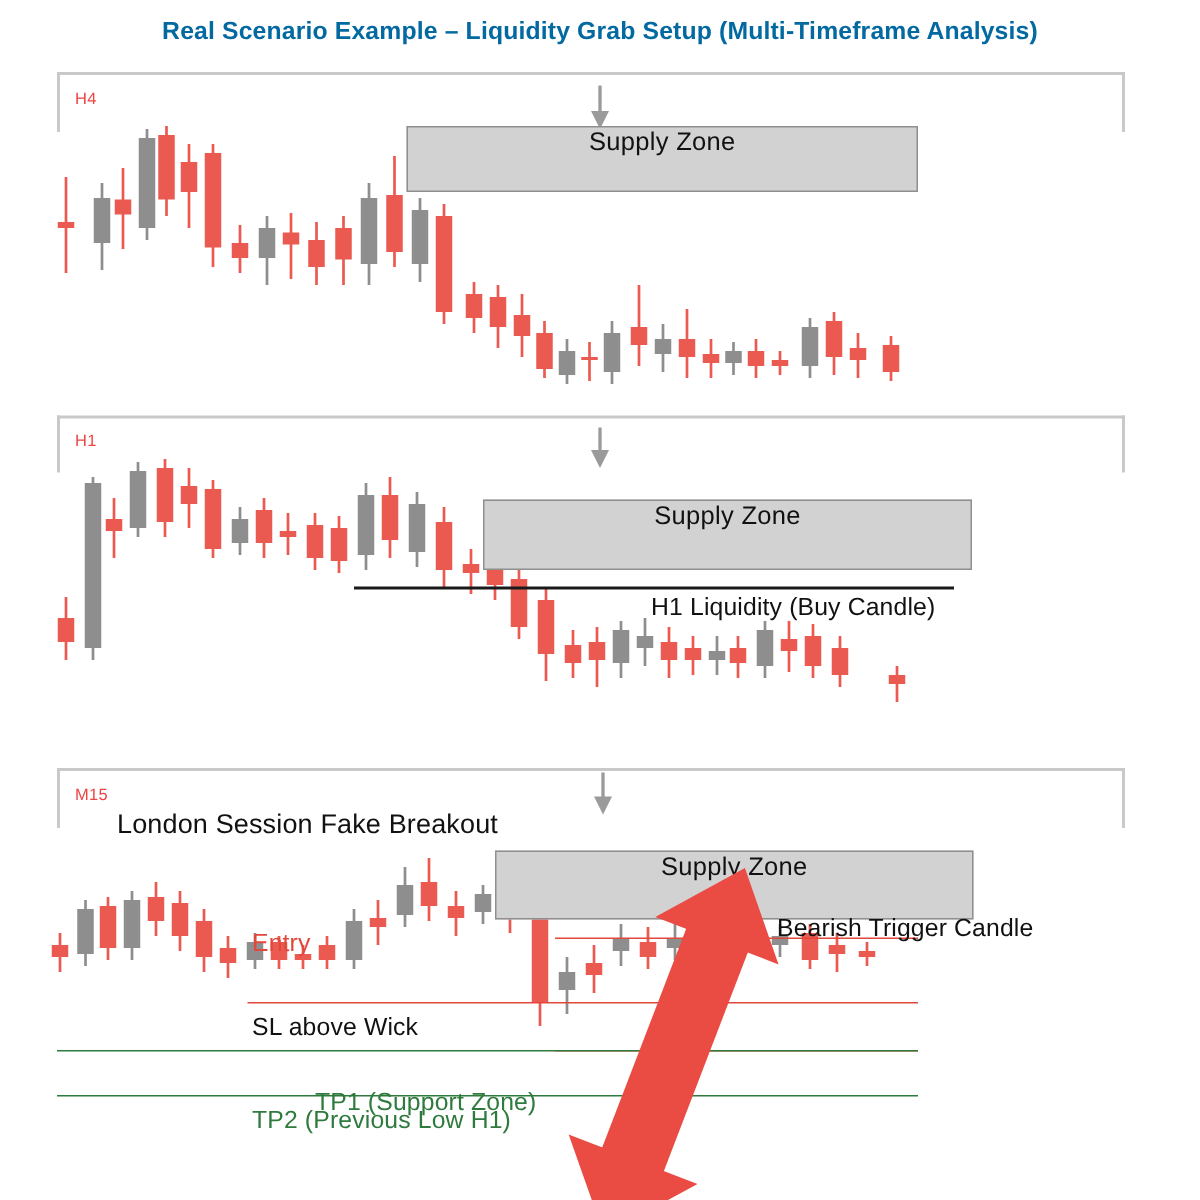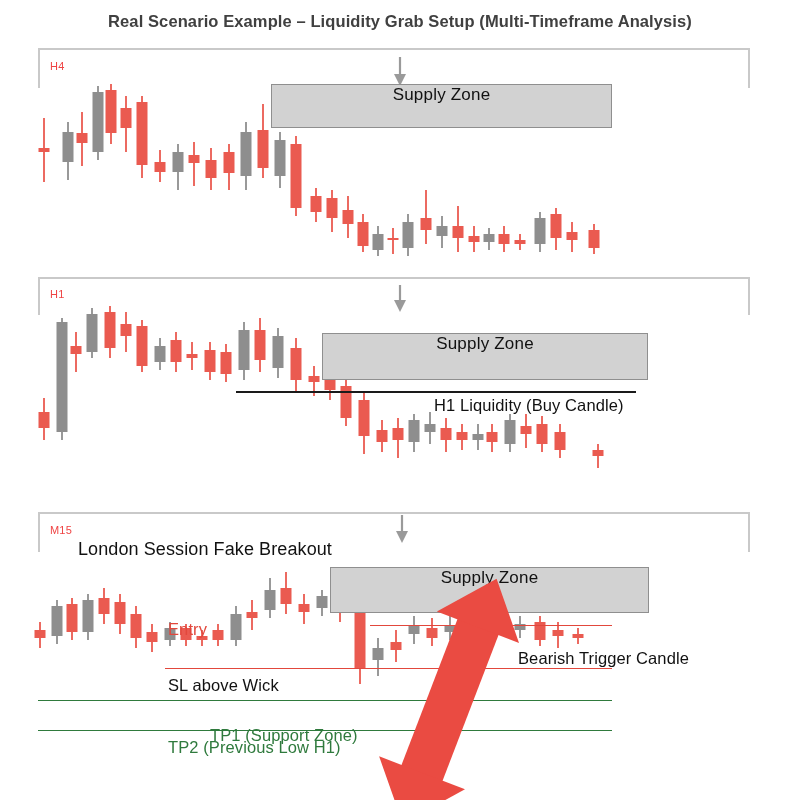--- a/index.html
+++ b/index.html
@@ -1,21 +1,21 @@
 <!DOCTYPE html>
 <html><head>
 <meta charset="utf-8">
 <style>
   html,body{margin:0;padding:0;background:#ffffff;}
   body{width:800px;height:800px;position:relative;overflow:hidden;
        font-family:"Liberation Sans","DejaVu Sans",sans-serif;color:#1a1a1a;}
 
   #chart-title{
     position:absolute;left:0;top:12px;width:800px;text-align:center;
-    font-size:16.5px;font-weight:600;letter-spacing:.1px;color:#404040;
+    font-size:16.5px;font-weight:600;letter-spacing:.1px;color:#0369a1;
   }
 
   .panel{position:absolute;}
   .panel-frame{position:absolute;inset:0;pointer-events:none;}
   .frame-top{position:absolute;left:0;top:0;height:1.5px;background:#c9c9c9;}
   .frame-left{position:absolute;left:0;top:0;width:1.5px;background:#c9c9c9;}
   .frame-right{position:absolute;top:0;width:1.5px;background:#c9c9c9;}
 
   .panel-label{
     position:absolute;font-size:11px;color:#ef4444;letter-spacing:.2px;
@@ -515,21 +515,21 @@
 <div class="hline" style="left:370px;top:625px;width:242px;border-top:1.8px solid #e2473c;"></div>
 <div class="hline" style="left:165px;top:668px;width:447px;border-top:1.8px solid #e2473c;"></div>
 <div class="hline" style="left:370px;top:700px;width:242px;border-top:1.8px solid #e2473c;"></div>
 <div class="hline" style="left:38px;top:700px;width:574px;border-top:1.6px solid #2f7a3d;"></div>
 <div class="hline" style="left:38px;top:730px;width:574px;border-top:1.6px solid #2f7a3d;"></div>
 
 <div class="lbl lbl-red" style="left:168px;top:620px;">Entry</div>
 <div class="lbl lbl-black" style="left:168px;top:676px;">SL above Wick</div>
 <div class="lbl lbl-green" style="left:168px;top:726px;margin-left:42px;">TP1 (Support Zone)</div>
 <div class="lbl lbl-green" style="left:168px;top:738px;">TP2 (Previous Low H1)</div>
-<div class="lbl lbl-black" style="left:518px;top:610px;margin-top:39px;">Bearish Trigger Candle</div>
+<div class="lbl lbl-black" style="left:518px;top:610px;">Bearish Trigger Candle</div>
 
 <svg class="overlay" width="800" height="800">
   <g transform="translate(450,700) rotate(21)">
     <polygon points="-22,-96 22,-96 22,96 -22,96" fill="#ea4b42"></polygon>
     <polygon points="0,-130 44,-78 -44,-78" fill="#ea4b42"></polygon>
     <polygon points="0,132 46,78 -46,78" fill="#ea4b42"></polygon>
   </g>
 </svg>
 
 </body></html>

